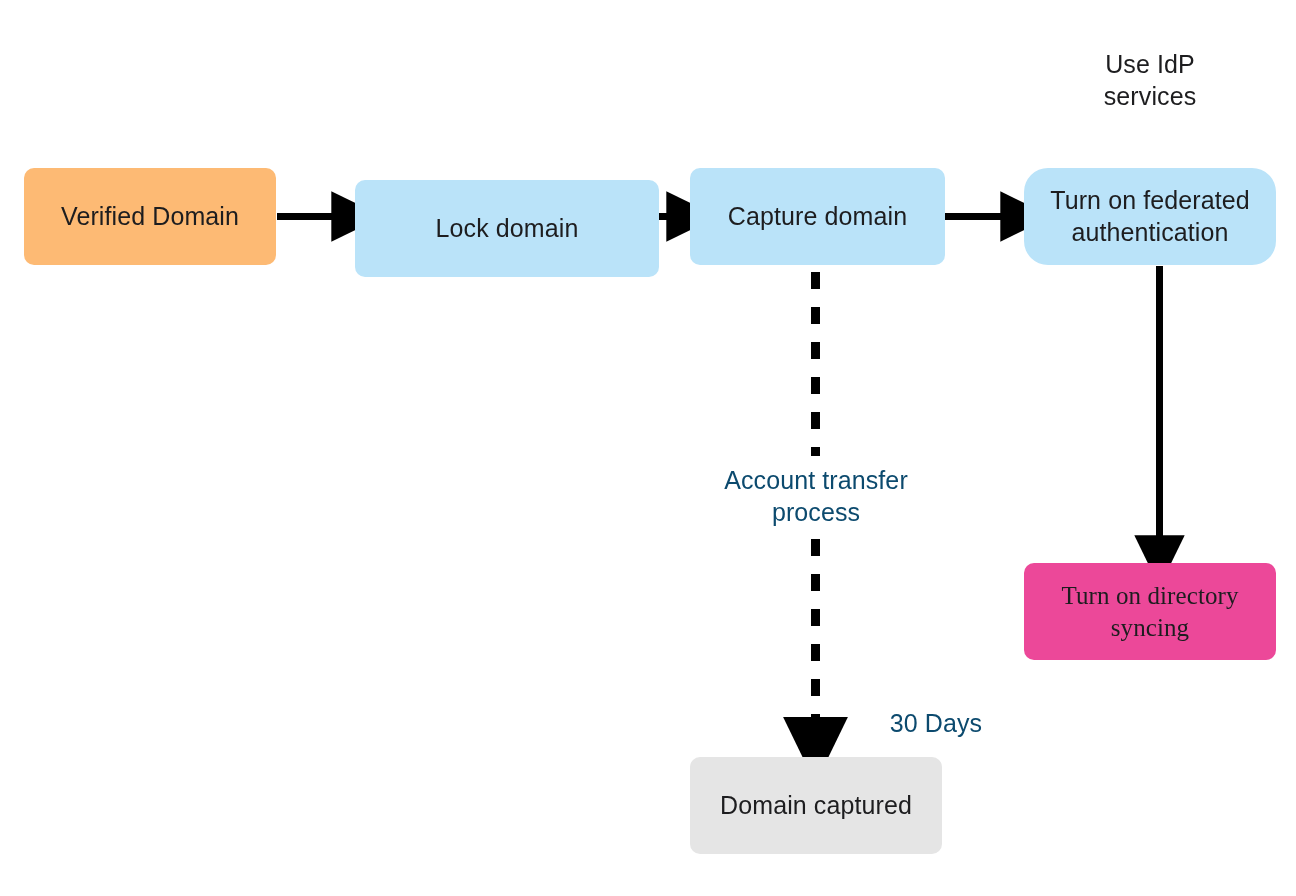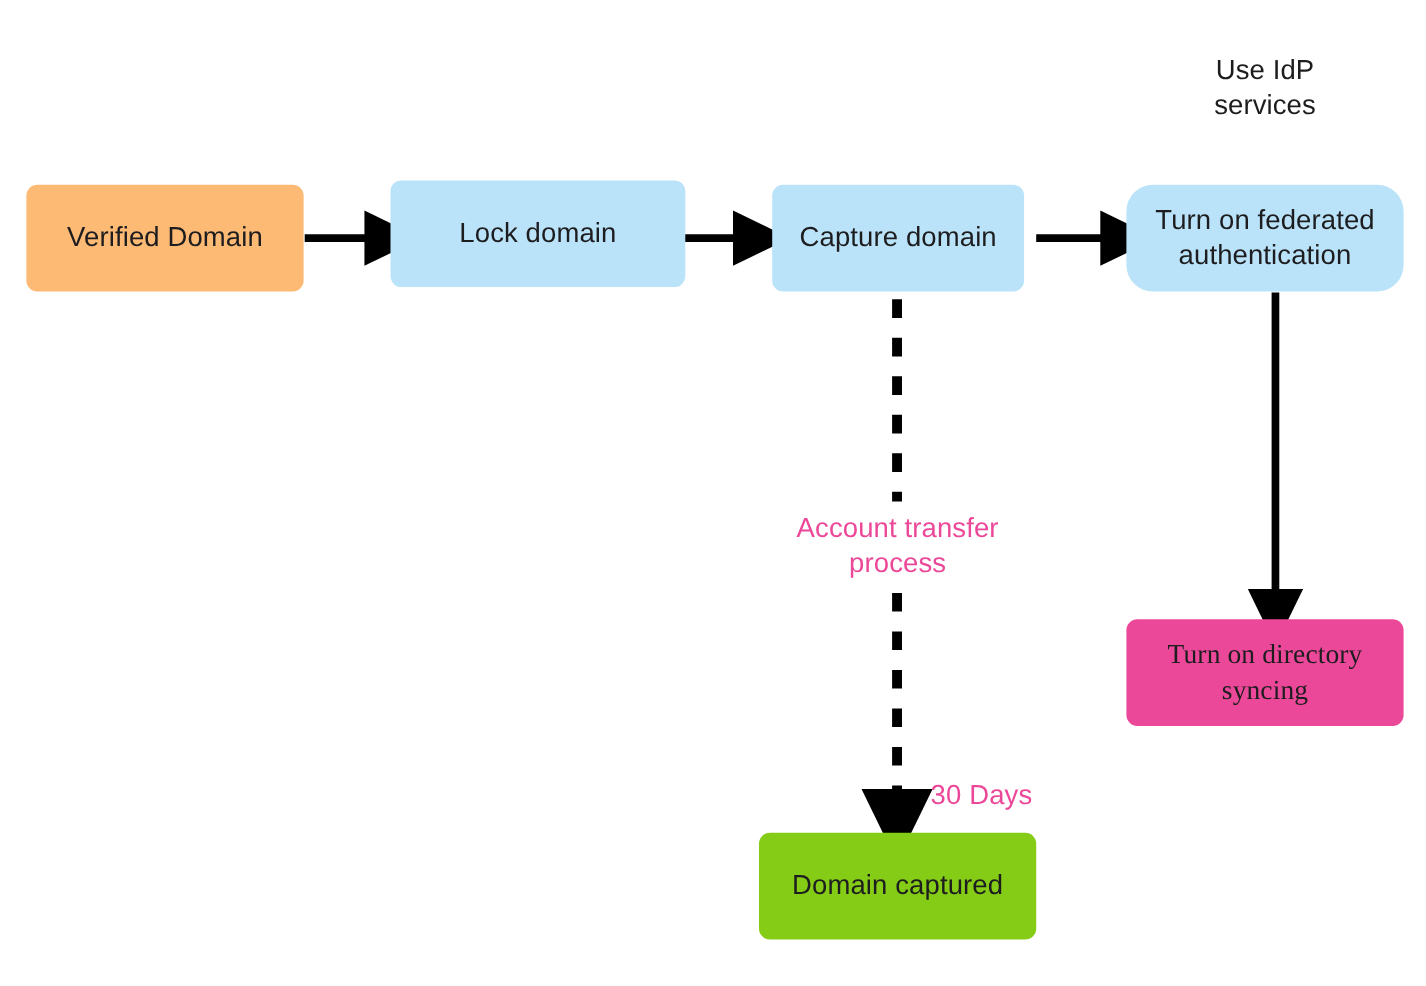--- a/index.html
+++ b/index.html
@@ -57,21 +57,21 @@
     height: 896px;
     overflow: visible;
   }
 
   .edge-label {
     position: absolute;
     text-align: center;
     font-size: 25px;
     line-height: 1.28;
     letter-spacing: 0.1px;
-    color: #ec4899;
+    color: #0c4a6e;
     white-space: pre-line;
   }
 </style>
 </head>
 <body>
 
 <div id="canvas">
 
   <svg id="edges" viewBox="0 0 1296 896" width="1296" height="896" xmlns="http://www.w3.org/2000/svg" aria-hidden="true">
 
@@ -101,41 +101,41 @@
   </svg>
 
 
 
   <div class="caption" style="left:1024px; top:48px; width:252px;">Use IdP
 services</div>
 
   <div class="edge-label" style="left:690px; top:464px; width:252px;">Account transfer
 process</div>
 
-  <div class="edge-label" style="left:846px; top:707px; width:180px; text-align:left;">30 Days</div>
+  <div class="edge-label" style="left:846px; top:707px; width:180px; text-align:center;">30 Days</div>
 
   <div class="node" style="left:24px; top:168px; width:252px; height:97px; background:#fdba74;">
     <span>Verified Domain</span>
   </div>
 
-  <div class="node" style="left:355px; top:164px; width:268px; height:97px; background:#bae3f9;">
+  <div class="node" style="left:355px; top:180px; width:304px; height:97px; background:#bae3f9;">
     <span>Lock domain</span>
   </div>
 
-  <div class="node" style="left:690px; top:168px; width:229px; height:97px; background:#bae3f9;margin-left:12px;">
+  <div class="node" style="left:690px; top:168px; width:255px; height:97px; background:#bae3f9;">
     <span>Capture domain</span>
   </div>
 
   <div class="node" style="left:1024px; top:168px; width:252px; height:97px; background:#bae3f9;border-radius:24px;">
     <span style="white-space:pre-line;">Turn on federated
 authentication</span>
   </div>
 
   <div class="node" style="left:1024px; top:563px; width:252px; height:97px; background:#ec4899;font-family:Liberation Serif, serif;">
     <span style="white-space:pre-line;">Turn on directory
 syncing</span>
   </div>
 
-  <div class="node" style="left:690px; top:757px; width:252px; height:97px; background:#84cc16;">
+  <div class="node" style="left:690px; top:757px; width:252px; height:97px; background:#e5e5e5;">
     <span>Domain captured</span>
   </div>
 
 </div>
 
 </body></html>

